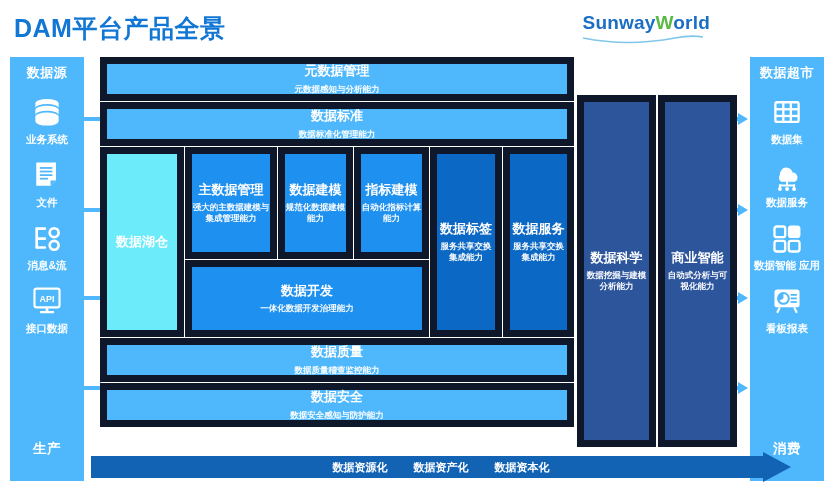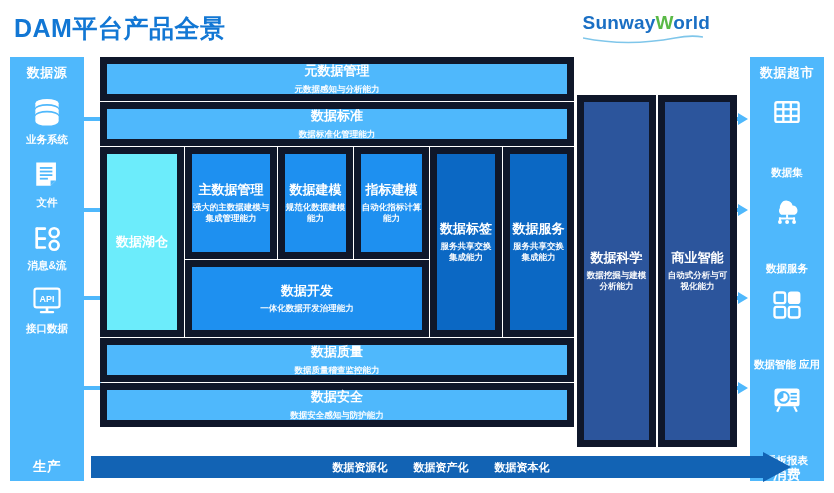--- a/index.html
+++ b/index.html
@@ -36,25 +36,25 @@
   }
   .side-item{
     width:100%;display:flex;flex-direction:column;align-items:center;justify-content:center;
   }
   .side-item .ico{width:36px;height:34px;display:block;}
   .side-item .lbl{
     color:#fff;font-size:10.5px;font-weight:bold;margin-top:3px;text-align:center;line-height:1.15;
   }
   .side-foot{
     color:#fff;font-weight:bold;font-size:13.5px;letter-spacing:.5px;
-    margin-top:auto;margin-bottom:5px;
+    margin-top:auto;margin-bottom:23px;
   }
   #left-panel .side-item{margin-top:14px;}
   #left-panel .side-item:first-of-type{margin-top:16px;}
-  #right-panel .side-item{margin-top:14px;gap:33px;}
+  #right-panel .side-item{margin-top:14px;}
   #right-panel .side-item:first-of-type{margin-top:16px;}
 
   
   .arrow{position:absolute;width:26px;height:12px;}
 
   
   #center{position:absolute;left:100px;top:57px;width:640px;height:400px;}
 
   .card{
     box-sizing:border-box;

